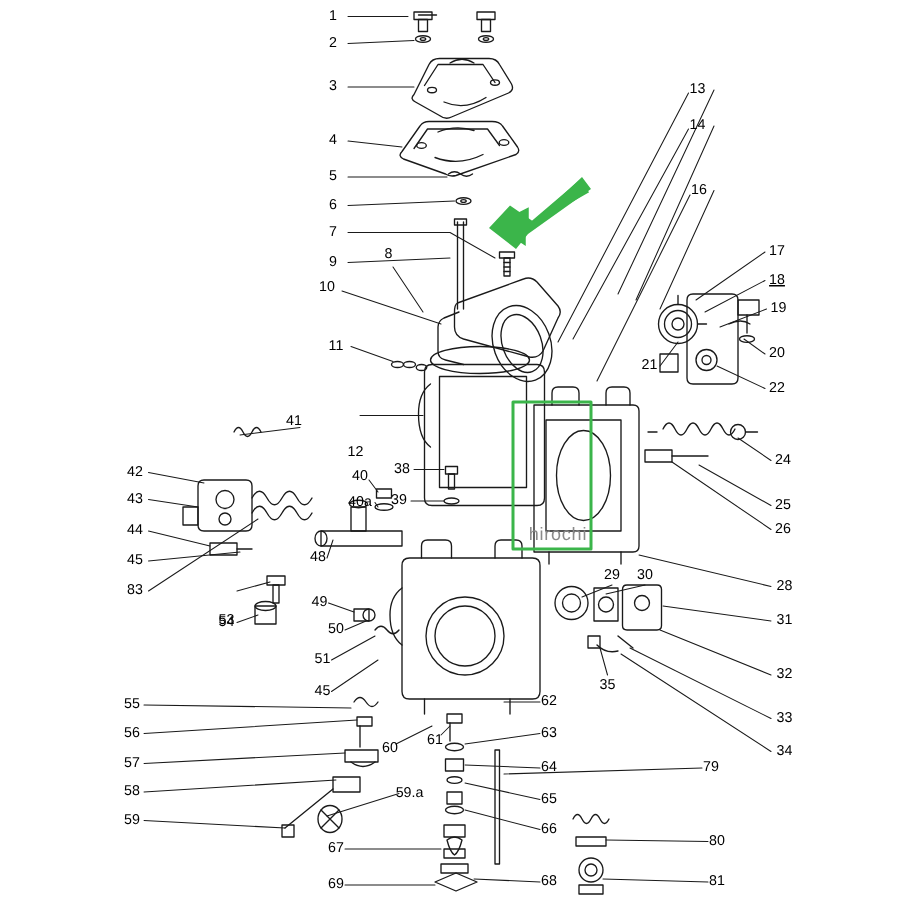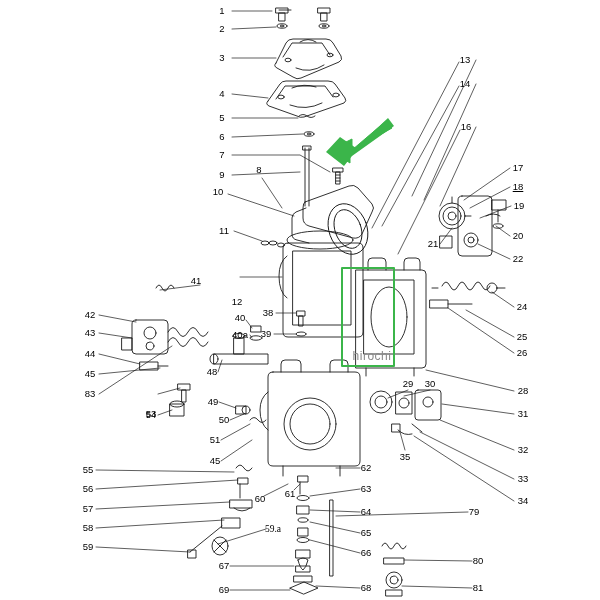--- a/index.html
+++ b/index.html
@@ -382,21 +382,21 @@
   <div class="callout-label" style="left:224px; top:420px;">50</div>
   <div class="callout-label" style="left:215px; top:440px;">51</div>
   <div class="callout-label" style="left:215px; top:461px;">45</div>
   <div class="callout-label" style="left:151px; top:394px;margin-top:20px;">53</div>
   <div class="callout-label" style="left:151px; top:415px;">54</div>
   <div class="callout-label" style="left:88px;  top:470px;">55</div>
   <div class="callout-label" style="left:88px;  top:489px;">56</div>
   <div class="callout-label" style="left:88px;  top:509px;">57</div>
   <div class="callout-label" style="left:88px;  top:528px;">58</div>
   <div class="callout-label" style="left:88px;  top:547px;">59</div>
-  <div class="callout-label" style="left:273px; top:529px;font-family:Liberation Serif, serif;">59.a</div>
+  <div class="callout-label" style="left:273px; top:529px;">59.a</div>
   <div class="callout-label" style="left:260px; top:499px;">60</div>
   <div class="callout-label" style="left:290px; top:494px;">61</div>
   <div class="callout-label" style="left:366px; top:468px;">62</div>
   <div class="callout-label" style="left:366px; top:489px;">63</div>
   <div class="callout-label" style="left:366px; top:512px;">64</div>
   <div class="callout-label" style="left:366px; top:533px;">65</div>
   <div class="callout-label" style="left:366px; top:553px;">66</div>
   <div class="callout-label" style="left:224px; top:566px;">67</div>
   <div class="callout-label" style="left:366px; top:588px;">68</div>
   <div class="callout-label" style="left:224px; top:590px;">69</div>

